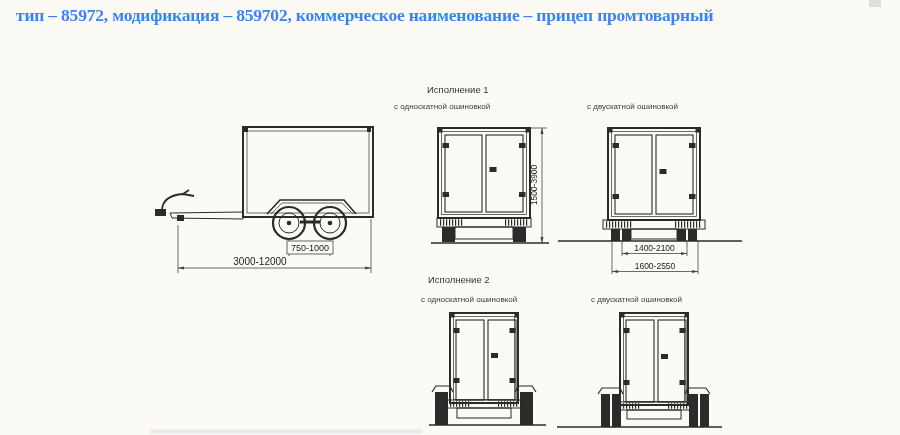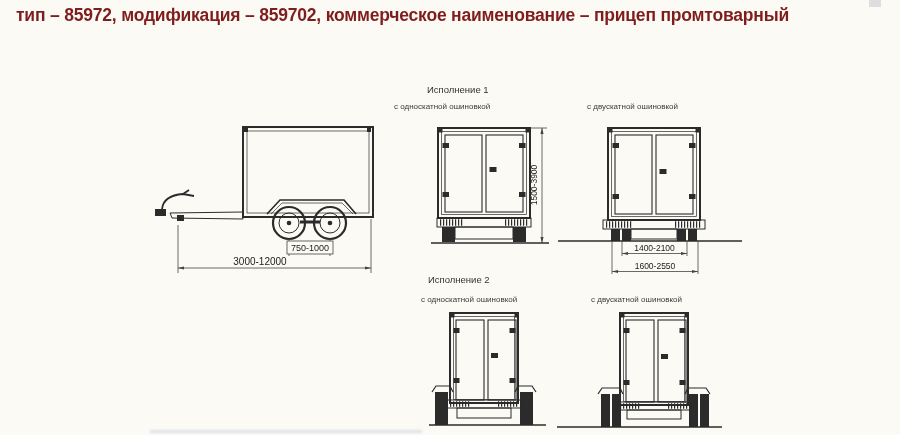--- a/index.html
+++ b/index.html
@@ -3,22 +3,22 @@
 <meta charset="utf-8">
 <style>
   html,body{margin:0;padding:0;}
   body{
     width:900px;height:435px;position:relative;overflow:hidden;
     background:#fbfaf5;
     font-family:"Liberation Sans",sans-serif;
   }
   .title{
     position:absolute;left:16px;top:5px;width:880px;
-    font-family:Liberation Sans, sans-serif;
-    font-weight:bold;font-size:17.5px;color:#7f1d1d;
+    font-family:Liberation Serif, serif;
+    font-weight:bold;font-size:17.5px;color:#3b82f6;
     white-space:nowrap;letter-spacing:-0.2px;
   }
   .lbl{
     position:absolute;color:#3a3a3a;
     font-size:8px;line-height:10px;
   }
   .lbl.heading{font-size:9.5px;color:#333;}
   svg{position:absolute;overflow:visible;}
   svg text{font-family:"Liberation Sans",sans-serif;fill:#222;}
   .ink{stroke:#2b2b2b;fill:none;}

